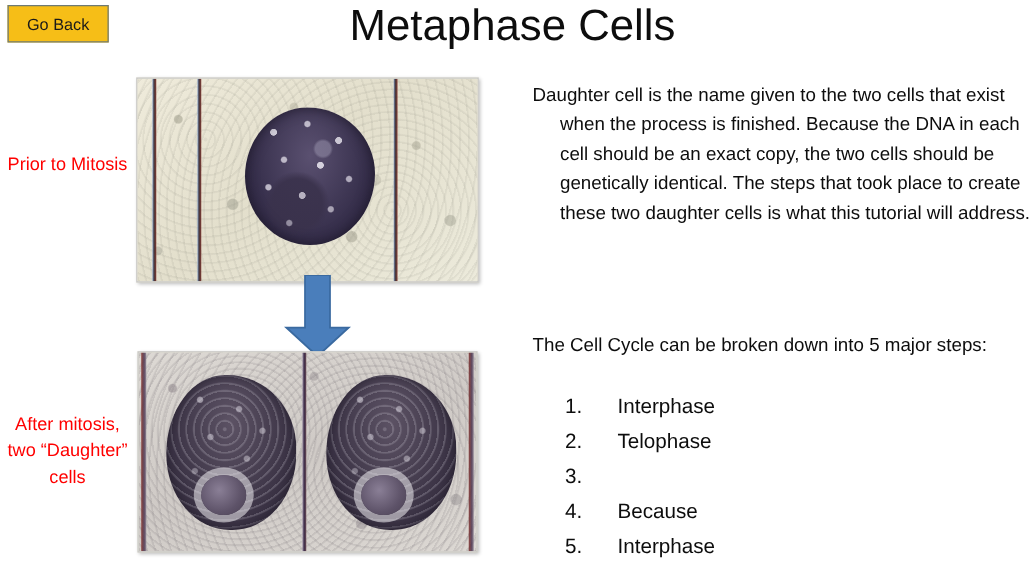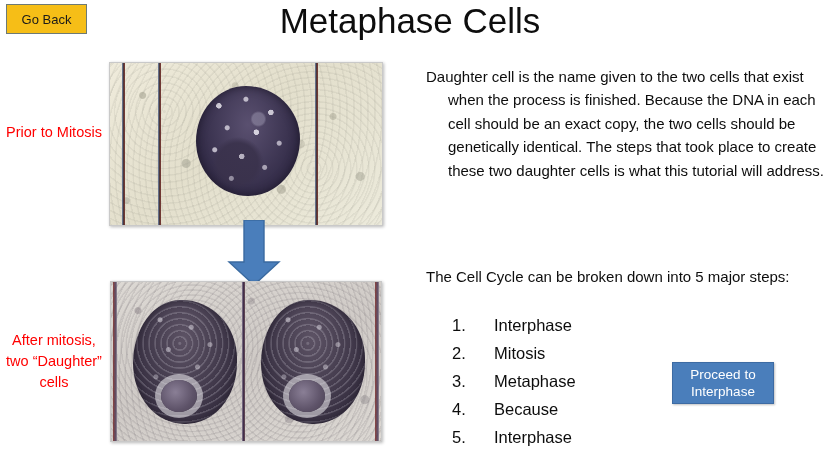--- a/index.html
+++ b/index.html
@@ -350,31 +350,29 @@
 
   <div id="para-2" class="body-text">The Cell Cycle can be broken down into 5 major steps:</div>
 
   <ol id="steps-list">
     <li>
       <span class="num">1.</span>
       <span>Interphase</span>
     </li>
     <li>
       <span class="num">2.</span>
-      <span>Mitosis</span>
+      <span>Telophase</span>
     </li>
     <li>
       <span class="num">3.</span>
-      <span>Metaphase</span>
     </li>
     <li>
       <span class="num">4.</span>
       <span>Because</span>
     </li>
     <li>
       <span class="num">5.</span>
       <span>Interphase</span>
     </li>
   </ol>
 
-  <button id="proceed-btn">Proceed to Interphase</button>
 
 </div>
 
 </body></html>

